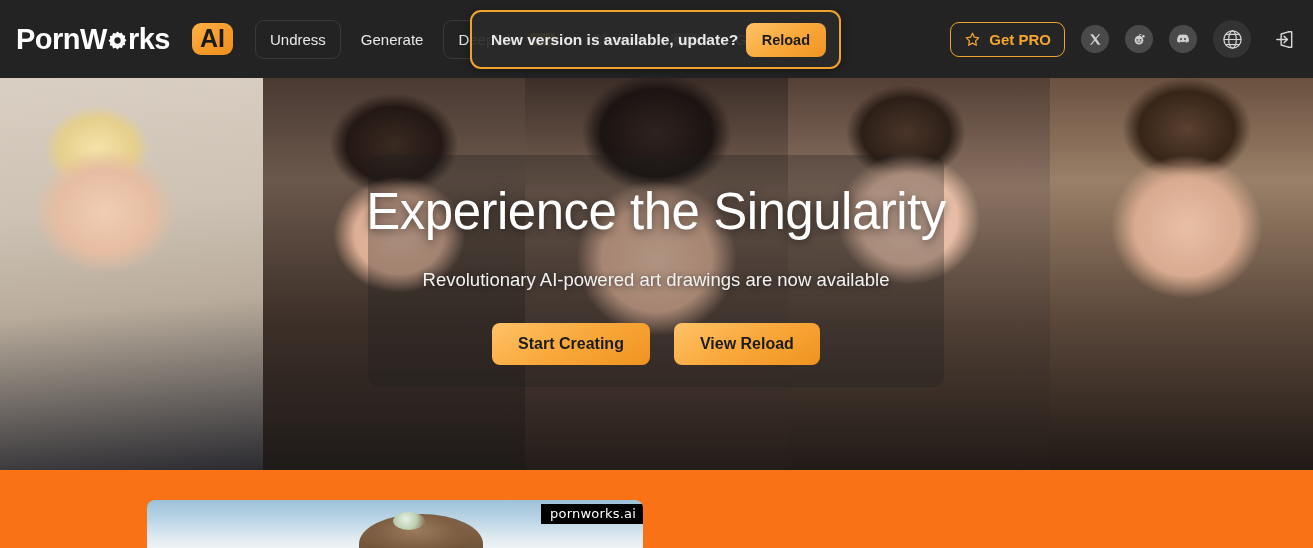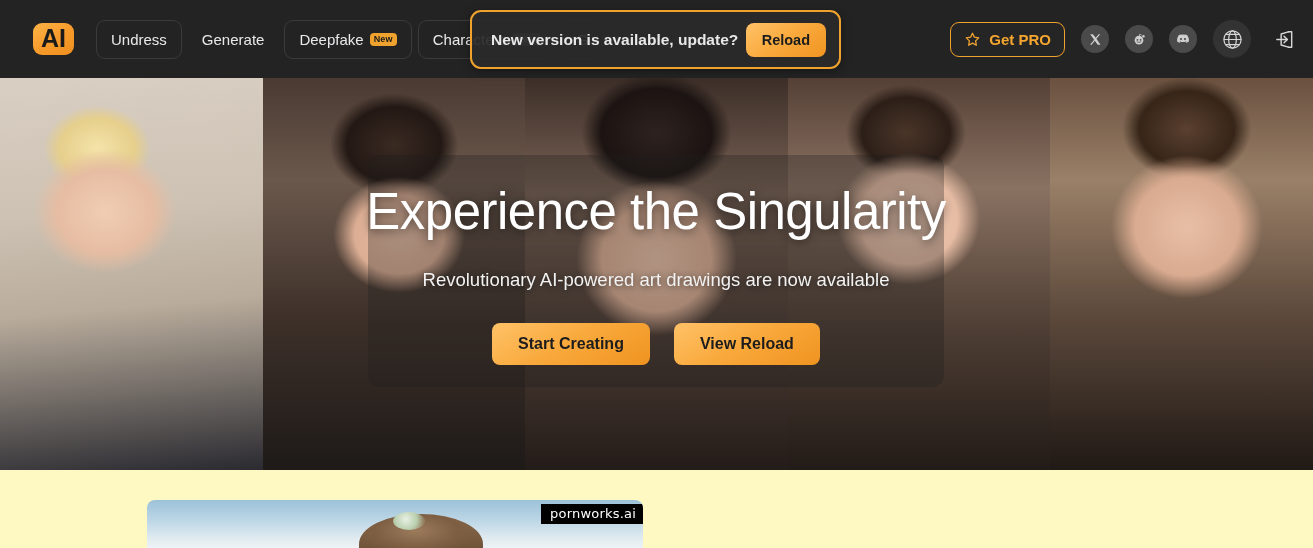--- a/index.html
+++ b/index.html
@@ -162,21 +162,21 @@
     background:linear-gradient(150deg,#ffc268 0%,#f9a93c 48%,#ef9320 100%);
     color:#1c1c1c; font-size:16px; font-weight:bold;
     border:none; border-radius:8px; padding:12px 26px;
     cursor:pointer; font-family:"Liberation Sans", sans-serif;
     white-space:nowrap;
   }
 
   
   .content{
     position:absolute; left:0; top:470px;
-    width:1313px; height:78px; background:#fef9c3;
+    width:1313px; height:78px; background:#f97316;
   }
   .gallery-card{
     position:absolute; left:147px; top:30px;
     width:496px; height:48px;
     border-radius:8px 8px 0 0; overflow:hidden;
     background:linear-gradient(180deg,#9cc2d8 0%,#bcd6e6 42%,#dfeaf0 78%,#eef3f5 100%);
     cursor:pointer;
   }
   .card-hair{
     position:absolute; left:212px; top:14px;
@@ -197,20 +197,30 @@
     font-size:13px; padding:2px 7px 3px 9px;
     letter-spacing:.2px; font-family:"DejaVu Sans", sans-serif;
   }
 </style>
 </head>
 <body>
 
 <div class="header">
 
   <div class="logo">
+    <span class="logo-text">
+      <span>PornW</span>
+      <span class="logo-gear">
+        <svg viewBox="0 0 24 24" fill="#ffffff">
+          <path d="M12 1.6l2.2 2.0 2.9-.6.9 2.8 2.8.9-.6 2.9 2.0 2.2-2.0 2.2.6 2.9-2.8.9-.9 2.8-2.9-.6L12 22.4l-2.2-2.0-2.9.6-.9-2.8-2.8-.9.6-2.9L1.8 12.2l2.0-2.2-.6-2.9 2.8-.9.9-2.8 2.9.6z"></path>
+          <circle cx="12" cy="12" r="3.6" fill="#232323"></circle>
+        </svg>
+      </span>
+      <span>rks</span>
+    </span>
     <span class="logo-badge">AI</span>
   </div>
 
   <nav class="nav">
     <div class="nav-item boxed">
       <span>Undress</span>
     </div>
     <div class="nav-item">
       <span>Generate</span>
     </div>

